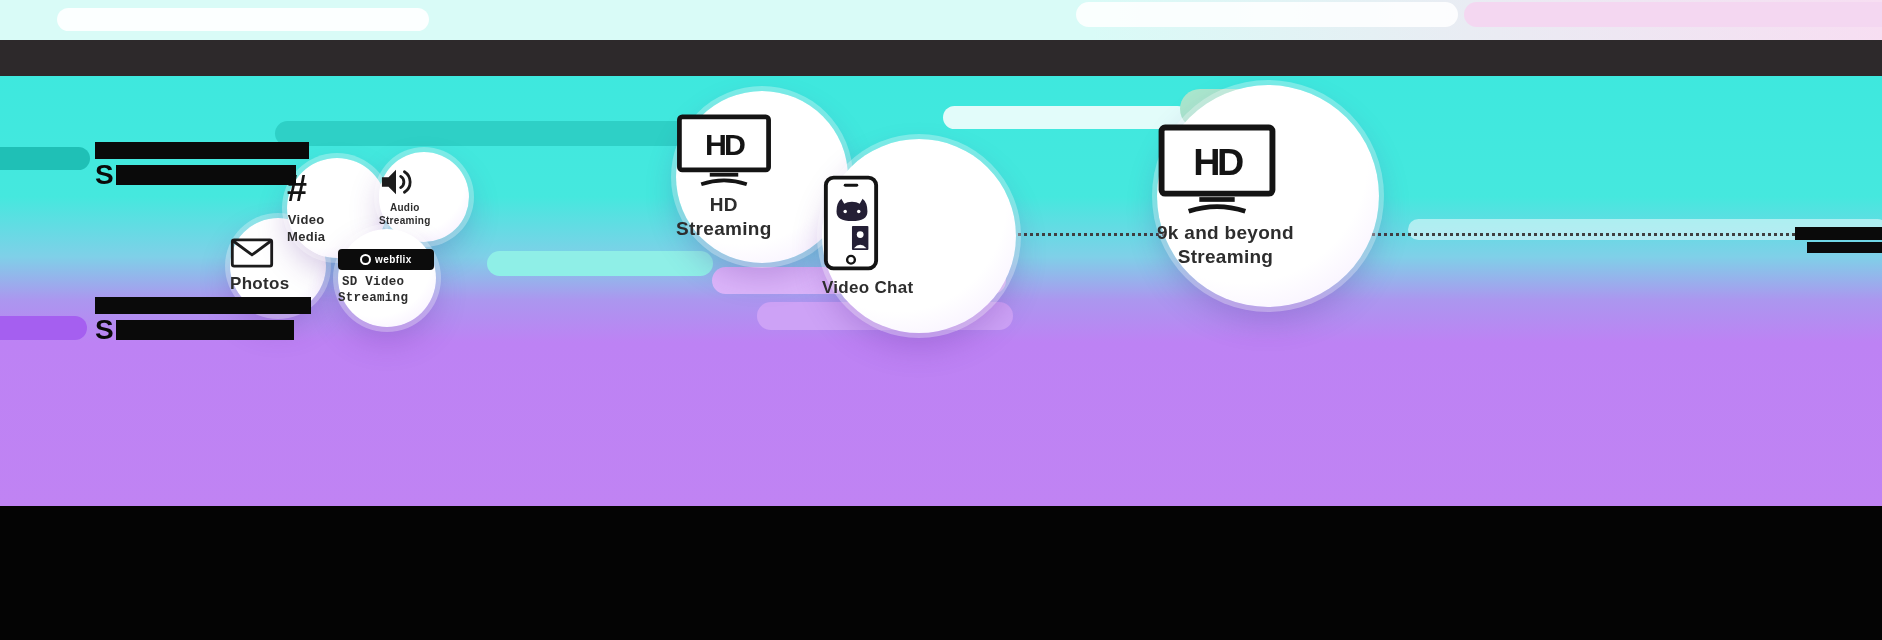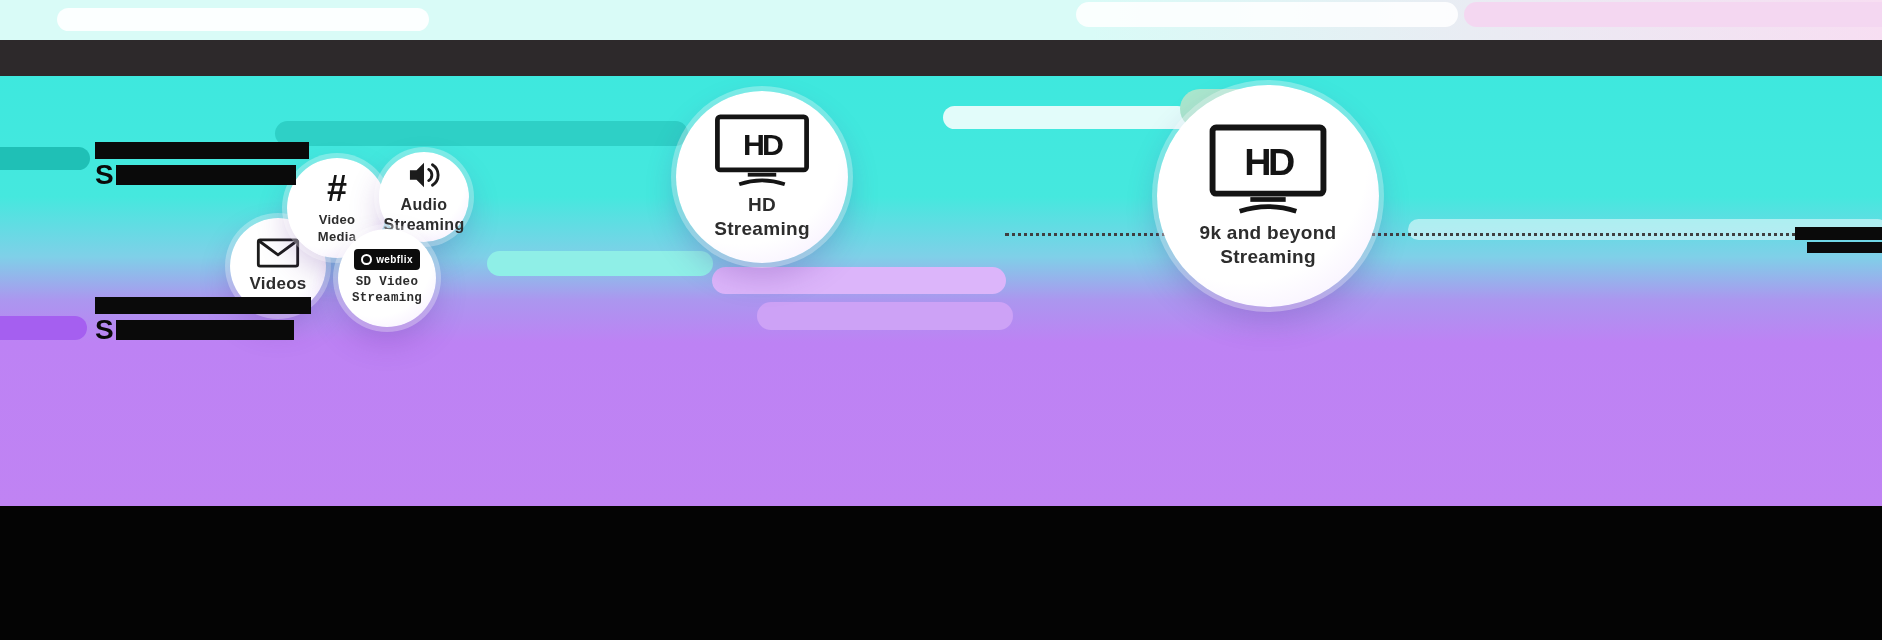--- a/index.html
+++ b/index.html
@@ -40,34 +40,34 @@
   .tier{position:absolute;z-index:3;}
   .redact-bar{background:#0a0a0a;}
   .tier-row{display:flex;align-items:center;margin-top:4px;}
   .tier-prefix{
     font-size:28px;font-weight:800;line-height:0.85;color:#0a0a0a;margin-right:2px;
   }
   .right-redact{position:absolute;right:0;top:227px;z-index:3;}
   
   .bubble{
     position:absolute;border-radius:50%;
-    display:flex;flex-direction:column;align-items:center;justify-content:center;
+    display:flex;flex-direction:column;align-items:flex-start;justify-content:center;
     text-align:center;
     background:radial-gradient(circle at 38% 32%,#ffffff 62%,#f7f0ff 86%,#e9dbfa 100%);
     box-shadow:0 0 0 5px rgba(255,255,255,0.30),0 14px 30px rgba(90,40,150,0.25);
     z-index:2;
   }
   .bubble-label{
     white-space:pre-line;color:#2d2d2d;font-weight:700;line-height:1.25;
     letter-spacing:0.3px;margin-top:5px;
   }
   .hash-glyph{font-size:36px;font-weight:800;color:#141414;line-height:1;}
   .wf-chip{
     display:flex;align-items:center;justify-content:center;
-    background:#0c0c0c;border-radius:4px;padding:5px 7px;gap:4px;
+    background:#0c0c0c;border-radius:4px;padding:5px 22px;gap:4px;
   }
   .wf-dot{width:7px;height:7px;border:2px solid #ffffff;border-radius:50%;display:inline-block;}
   .wf-text{color:#ffffff;font-size:10px;font-weight:700;letter-spacing:0.4px;line-height:1;}
   svg{display:block;}
 </style>
 </head>
 <body>
 
 <div class="canvas">
 
@@ -111,38 +111,38 @@
     <div class="redact-bar" style="width:75px;height:11px;margin-top:2px;margin-left:auto;"></div>
   </div>
 
   <div class="bubble" style="left:230px;top:218px;width:96px;height:96px;">
     <span>
       <svg width="44" height="30" viewBox="0 0 46 32">
         <rect x="2" y="2" width="42" height="28" rx="2" fill="none" stroke="#1c1c1c" stroke-width="3"></rect>
         <path d="M4 4 L23 18 L42 4" fill="none" stroke="#1c1c1c" stroke-width="3" stroke-linecap="round"></path>
       </svg>
     </span>
-    <span class="bubble-label" style="font-size:17px;">Videos</span>
+    <span class="bubble-label" style="font-size:17px;">Photos</span>
   </div>
 
   <div class="bubble" style="left:287px;top:158px;width:100px;height:100px;">
     <span class="hash-glyph">#</span>
     <span class="bubble-label" style="font-size:13px;">Video
 Media</span>
   </div>
 
   <div class="bubble" style="left:379px;top:152px;width:90px;height:90px;">
     <span>
       <svg width="34" height="30" viewBox="0 0 36 32">
         <path d="M3 11 h7 l8 -8 v26 l-8 -8 h-7 z" fill="#1c1c1c"></path>
         <path d="M23 10 a7 7 0 0 1 0 12" fill="none" stroke="#1c1c1c" stroke-width="3" stroke-linecap="round"></path>
         <path d="M27 5 a13 13 0 0 1 0 22" fill="none" stroke="#1c1c1c" stroke-width="3" stroke-linecap="round"></path>
       </svg>
     </span>
-    <span class="bubble-label" style="font-size:16px;">Audio
+    <span class="bubble-label" style="font-size:10px;">Audio
 Streaming</span>
   </div>
 
   <div class="bubble" style="left:338px;top:229px;width:98px;height:98px;">
     <span class="wf-chip">
       <span class="wf-dot"></span>
       <span class="wf-text">webflix</span>
     </span>
     <span class="bubble-label" style="font-size:12.5px;font-family:Liberation Mono, monospace;">SD Video
 Streaming</span>
@@ -155,20 +155,36 @@
         <rect x="3" y="3" width="94" height="56" rx="3" fill="#ffffff" stroke="#141414" stroke-width="5"></rect>
         <text x="50" y="43" font-size="32" font-weight="bold" text-anchor="middle" fill="#141414" letter-spacing="-3">HD</text>
         <rect x="35" y="62" width="30" height="4" fill="#141414"></rect>
         <path d="M26 74 q24 -8 48 0" fill="none" stroke="#141414" stroke-width="4"></path>
       </svg>
     </span>
     <span class="bubble-label" style="font-size:19px;">HD
 Streaming</span>
   </div>
 
+  <div class="bubble" style="left:822px;top:139px;width:194px;height:194px;">
+    <span>
+      <svg width="58" height="98" viewBox="0 0 60 100">
+        <rect x="4" y="3" width="52" height="94" rx="8" fill="#ffffff" stroke="#141414" stroke-width="4"></rect>
+        <line x1="24" y1="11" x2="36" y2="11" stroke="#141414" stroke-width="3" stroke-linecap="round"></line>
+        <circle cx="30" cy="88" r="4" fill="none" stroke="#141414" stroke-width="2.5"></circle>
+        <path d="M15 38 q0 -9 5 -13 l3 5 q3 -2 8 -2 q5 0 8 2 l3 -5 q5 4 5 13 q0 10 -16 10 q-16 0 -16 -10 z" fill="#241f35"></path>
+        <circle cx="24" cy="38" r="1.8" fill="#ffffff"></circle>
+        <circle cx="38" cy="38" r="1.8" fill="#ffffff"></circle>
+        <rect x="30" y="52" width="19" height="27" rx="2" fill="#241f35" stroke="#ffffff" stroke-width="2"></rect>
+        <circle cx="39.5" cy="62" r="3.5" fill="#ffffff"></circle>
+        <path d="M33 76 q6.5 -7 13 0 z" fill="#ffffff"></path>
+      </svg>
+    </span>
+    <span class="bubble-label" style="font-size:17px;">Video Chat</span>
+  </div>
 
   <div class="bubble" style="left:1157px;top:85px;width:222px;height:222px;">
     <span>
       <svg width="120" height="92" viewBox="0 0 100 78">
         <rect x="3" y="3" width="94" height="56" rx="3" fill="#ffffff" stroke="#141414" stroke-width="5"></rect>
         <text x="50" y="43" font-size="32" font-weight="bold" text-anchor="middle" fill="#141414" letter-spacing="-3">HD</text>
         <rect x="35" y="62" width="30" height="4" fill="#141414"></rect>
         <path d="M26 74 q24 -8 48 0" fill="none" stroke="#141414" stroke-width="4"></path>
       </svg>
     </span>

